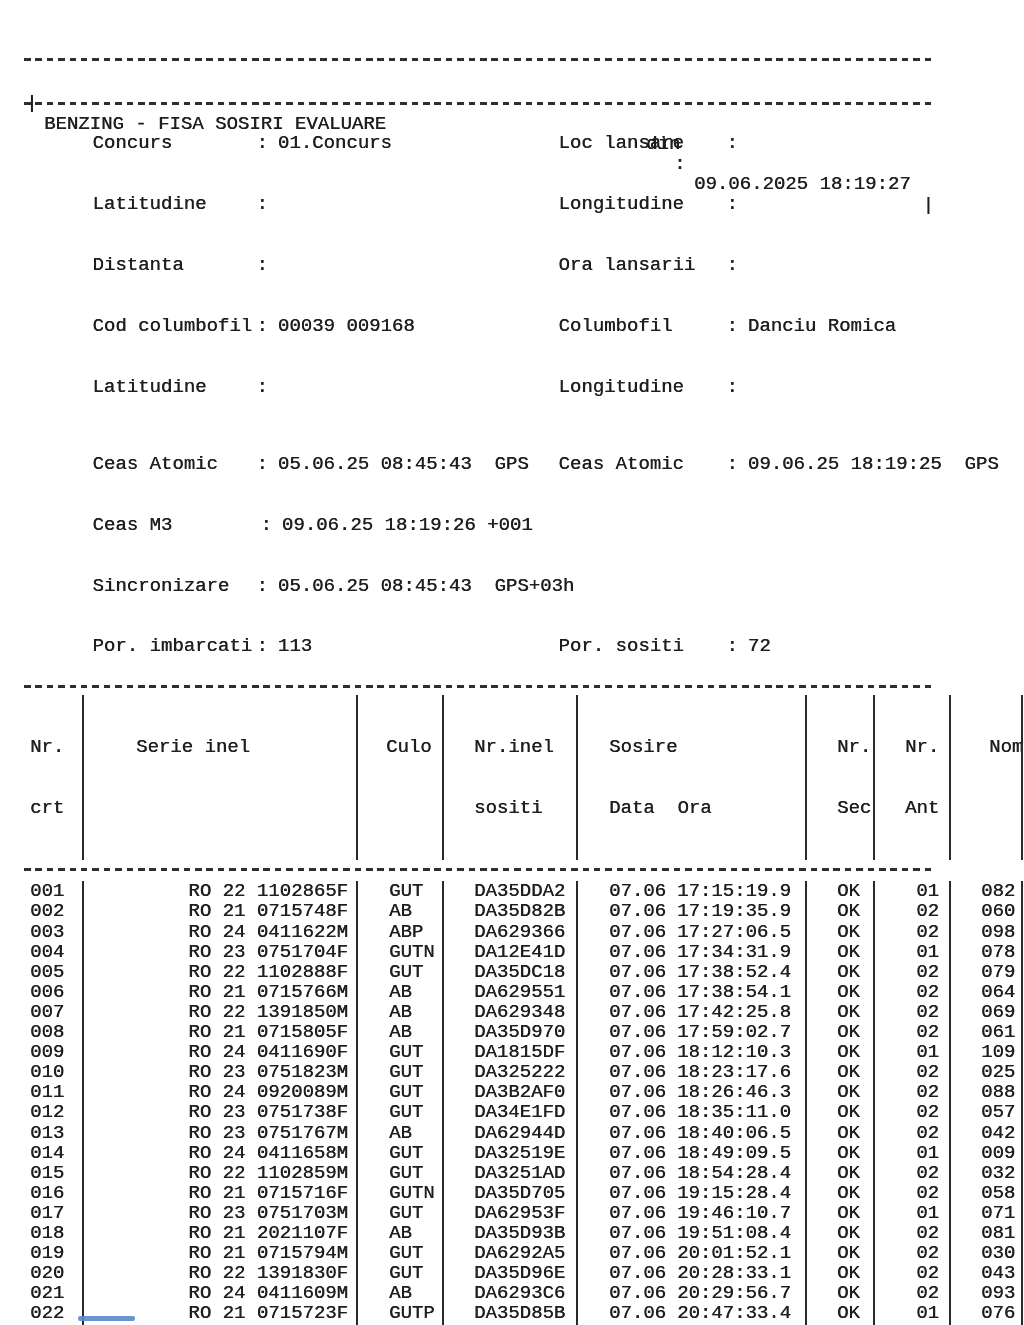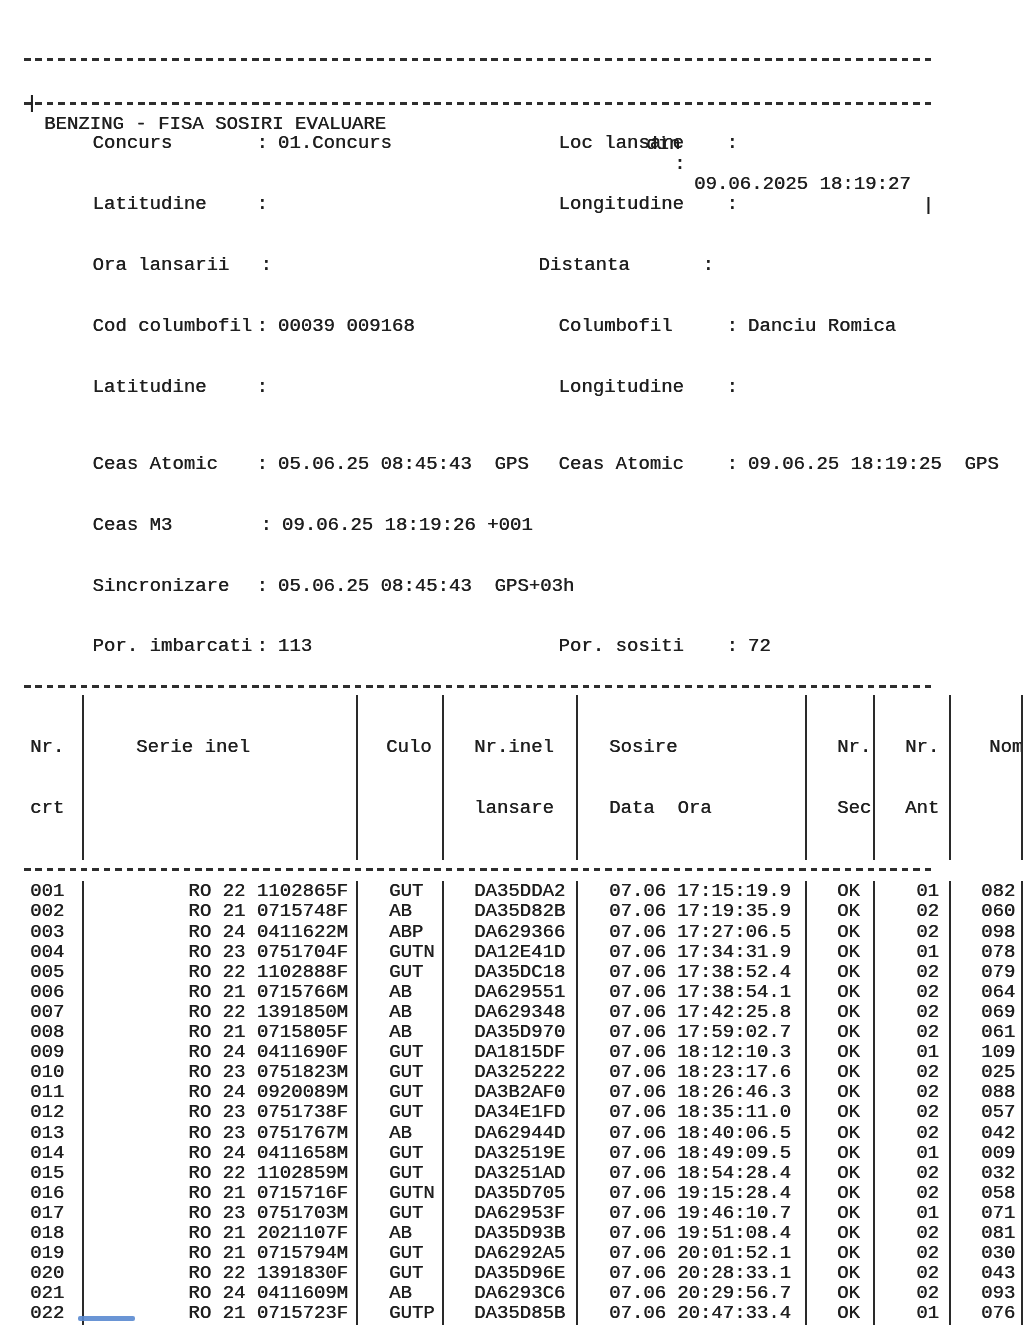--- a/index.html
+++ b/index.html
@@ -107,25 +107,25 @@
   </div>
       <div class="pair-line">
     <div class="half lft">
       <span class="lbl">Latitudine</span><span class="col">:</span><span class="val"></span>
     </div>
     <div class="half rgt">
       <span class="lbl">Longitudine</span><span class="col">:</span><span class="val"></span>
     </div>
   </div>
       <div class="pair-line">
+    <div class="half lft">
+      <span class="lbl">Distanta</span><span class="col">:</span><span class="val"></span>
+    </div>
     <div class="half rgt">
       <span class="lbl">Ora lansarii</span><span class="col">:</span><span class="val"></span>
-    </div>
-    <div class="half lft">
-      <span class="lbl">Distanta</span><span class="col">:</span><span class="val"></span>
     </div>
   </div>
       <div class="pair-line">
     <div class="half lft">
       <span class="lbl">Cod columbofil</span><span class="col">:</span><span class="val">00039 009168</span>
     </div>
     <div class="half rgt">
       <span class="lbl">Columbofil</span><span class="col">:</span><span class="val">Danciu Romica</span>
     </div>
   </div>
@@ -181,21 +181,21 @@
     <div class="cell c-serie">
       <div>Serie inel</div>
       <div>&nbsp;</div>
     </div>
     <div class="cell c-culo">
       <div>Culo</div>
       <div>&nbsp;</div>
     </div>
     <div class="cell c-senzor">
       <div>Nr.inel</div>
-      <div>lansare</div>
+      <div>sositi</div>
     </div>
     <div class="cell c-sosire">
       <div>Sosire</div>
       <div>Data  Ora</div>
     </div>
     <div class="cell c-sec">
       <div>Nr.</div>
       <div>Sec</div>
     </div>
     <div class="cell c-ant">

